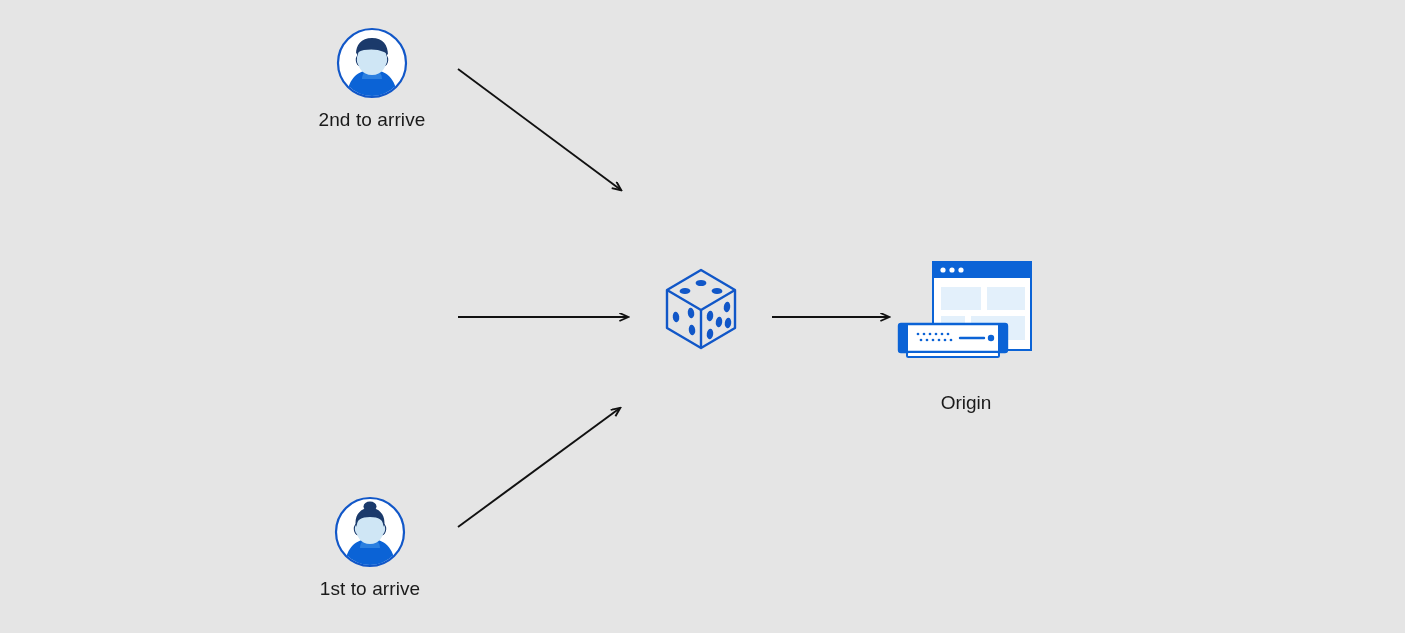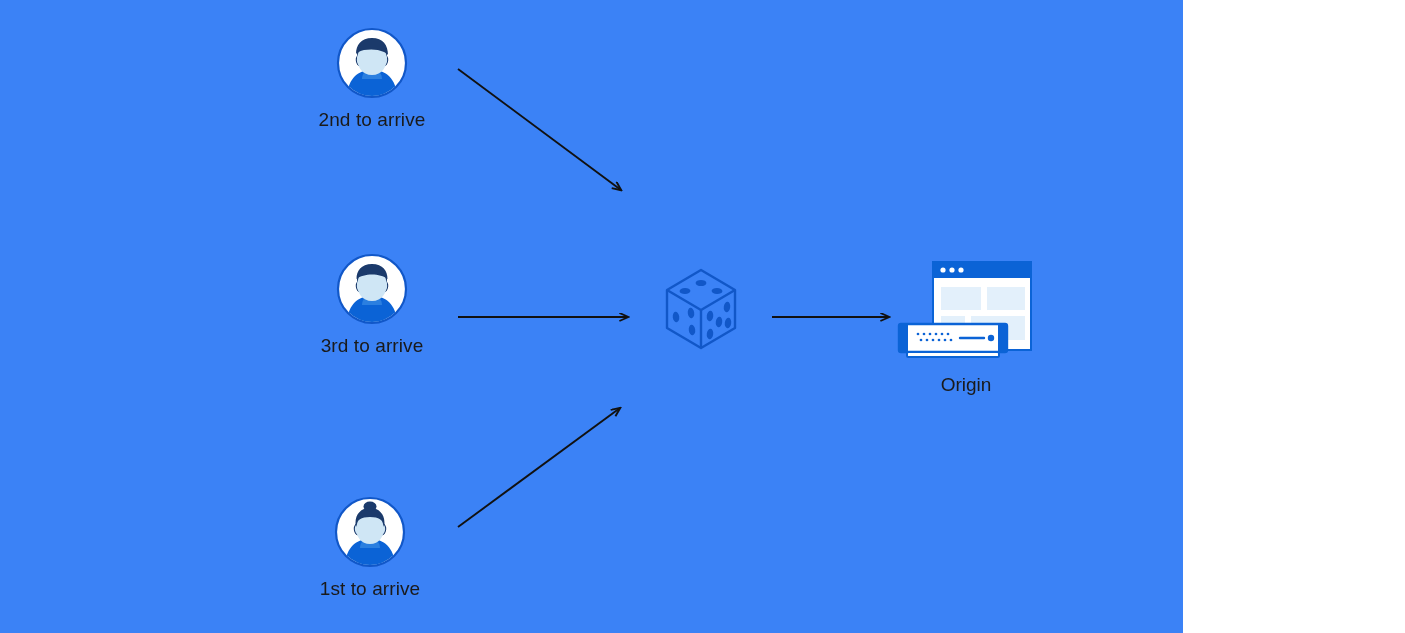--- a/index.html
+++ b/index.html
@@ -6,23 +6,23 @@
     margin: 0;
     padding: 0;
     background: #ffffff;
   }
   body {
     font-family: "Liberation Sans", sans-serif;
     -webkit-font-smoothing: antialiased;
   }
   #canvas {
     position: relative;
-    width: 1183px;
+    width: 1405px;
     height: 633px;
-    background: #3b82f6;
+    background: #e5e5e5;
     overflow: hidden;
   }
   .node {
     position: absolute;
     display: flex;
     flex-direction: column;
     align-items: center;
   }
   .node-icon {
     display: block;
@@ -44,21 +44,21 @@
     height: 633px;
     pointer-events: none;
   }
   .origin-wrap {
     position: absolute;
     display: flex;
     flex-direction: column;
     align-items: center;
   }
   .origin-label {
-    margin-top: 6px;
+    margin-top: 24px;
     font-size: 19px;
     color: #1a1a1a;
     white-space: nowrap;
   }
 </style>
 </head>
 <body>
 
 <div id="canvas">
 
@@ -93,41 +93,20 @@
           <path d="M36 13 C26 13 21 20 21 30 C21 40 26 48 36 48 C46 48 51 40 51 30 C51 20 46 13 36 13 Z" fill="#cfe6f5"></path>
           <path d="M36 11 C25 11 20 18 20 27 C20 27 23 24 28 23 C34 22 42 22 48 25 C51 26 52 28 52 28 C52 18 47 11 36 11 Z" fill="#1b3a6b"></path>
           <path d="M21 27 C21 23 22 21 23 21 C23 24 22 27 21 30 Z" fill="#1b3a6b"></path>
           <path d="M51 27 C51 23 50 21 49 21 C49 24 50 27 51 30 Z" fill="#1b3a6b"></path>
         </g>
       </svg>
     </span>
     <span class="node-label">2nd to arrive</span>
   </div>
 
-  <div class="node" style="left:316px; top:253px; width:112px;">
-    <span class="node-icon">
-      <svg width="72" height="72" viewBox="0 0 72 72">
-        <circle cx="36" cy="36" r="34" fill="#ffffff" stroke="#1157c8" stroke-width="2.2"></circle>
-        <clipPath id="clipB">
-            <circle cx="36" cy="36" r="33"></circle>
-          </clipPath>
-        <g clip-path="url(#clipB)">
-          <path d="M36 43 C21 43 12 52 10 72 L62 72 C60 52 51 43 36 43 Z" fill="#0b63d6"></path>
-          <path d="M36 43 C30 43 26 46 26 52 L46 52 C46 46 42 43 36 43 Z" fill="#2b7fe0"></path>
-          <ellipse cx="24.5" cy="33" rx="4.2" ry="6" fill="#cfe6f5" stroke="#1b3a6b" stroke-width="1.1"></ellipse>
-          <ellipse cx="47.5" cy="33" rx="4.2" ry="6" fill="#cfe6f5" stroke="#1b3a6b" stroke-width="1.1"></ellipse>
-          <path d="M36 13 C26 13 21 20 21 30 C21 40 26 48 36 48 C46 48 51 40 51 30 C51 20 46 13 36 13 Z" fill="#cfe6f5"></path>
-          <path d="M36 11 C25 11 20.5 18 20.5 26 C24 23 30 21.5 36 21.5 C42 21.5 48 23 51.5 26 C51.5 18 47 11 36 11 Z" fill="#1b3a6b"></path>
-          <path d="M21 26 C21 23 22 21 23 21 C23 24 22 27 21 30 Z" fill="#1b3a6b"></path>
-          <path d="M51 26 C51 23 50 21 49 21 C49 24 50 27 51 30 Z" fill="#1b3a6b"></path>
-        </g>
-      </svg>
-    </span>
-    <span class="node-label">3rd to arrive</span>
-  </div>
 
   <div class="node" style="left:314px; top:496px; width:112px;">
     <span class="node-icon">
       <svg width="72" height="72" viewBox="0 0 72 72">
         <circle cx="36" cy="36" r="34" fill="#ffffff" stroke="#1157c8" stroke-width="2.2"></circle>
         <clipPath id="clipC">
             <circle cx="36" cy="36" r="33"></circle>
           </clipPath>
         <g clip-path="url(#clipC)">
           <path d="M36 43 C21 43 12 52 10 72 L62 72 C60 52 51 43 36 43 Z" fill="#0b63d6"></path>

